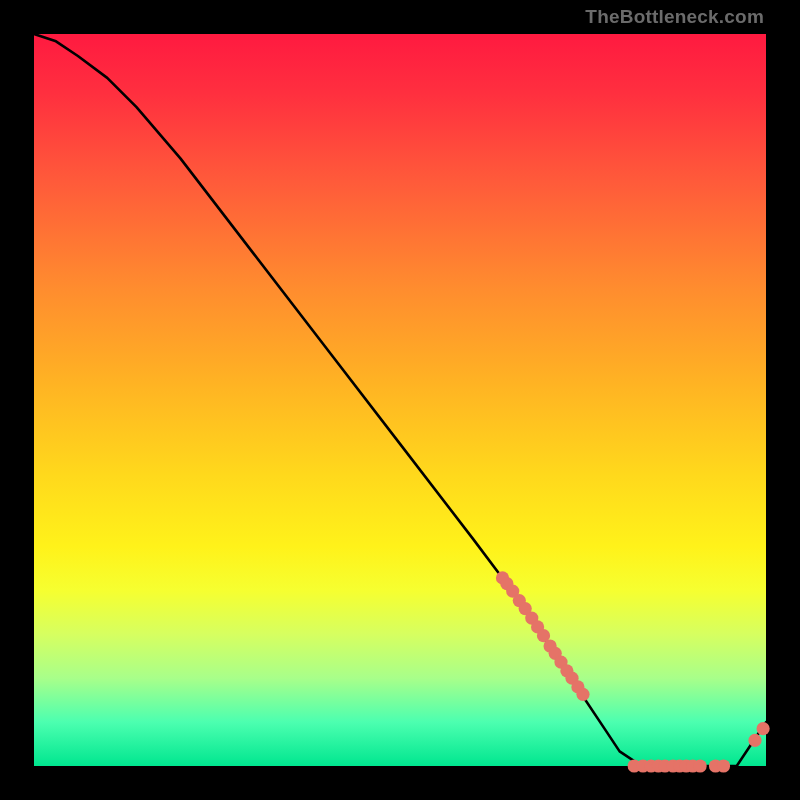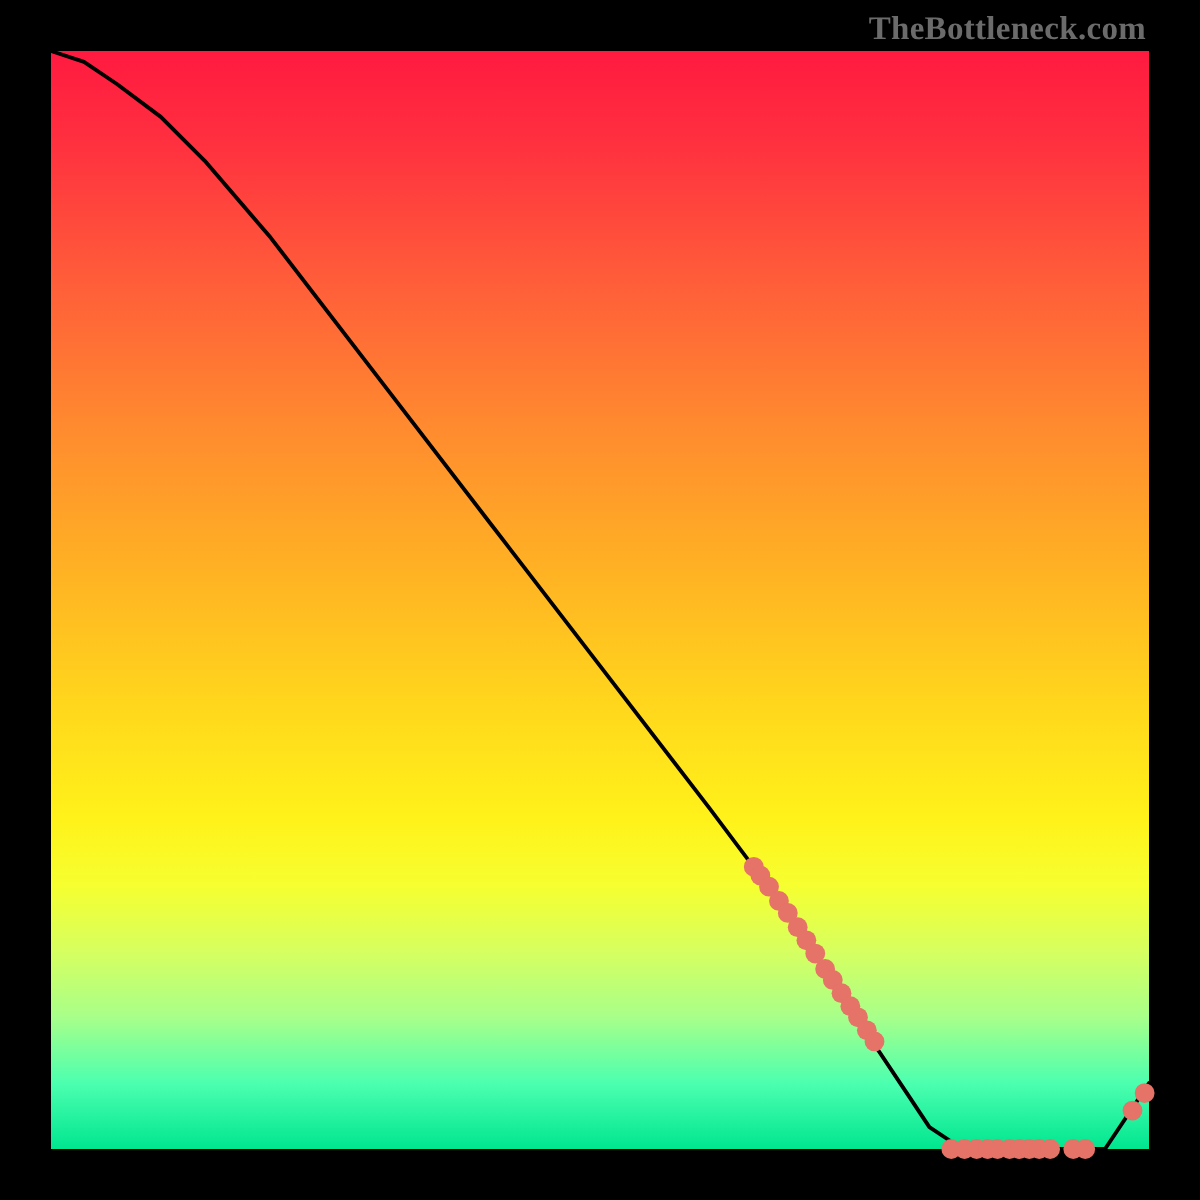--- a/index.html
+++ b/index.html
@@ -35,22 +35,22 @@
       #d6ff60 82%,
       #a8ff8a 88%,
       #4cffb0 94%,
       #00e68f 100%
     );
   }
   .watermark {
     position: absolute;
     top: 6px;
     right: 36px;
-    font-family: Liberation Serif, serif;
-    font-size: 22px;
+    font-family: Liberation Sans, sans-serif;
+    font-size: 19px;
     font-weight: 600;
     color: #6b6b6b;
     letter-spacing: 0.2px;
     user-select: none;
     margin-left: 38px;
   }
   svg.curve {
     position: absolute;
     left: 34px;
     top: 34px;

